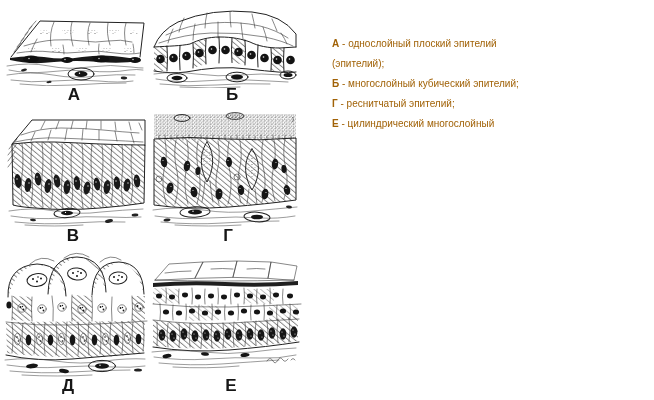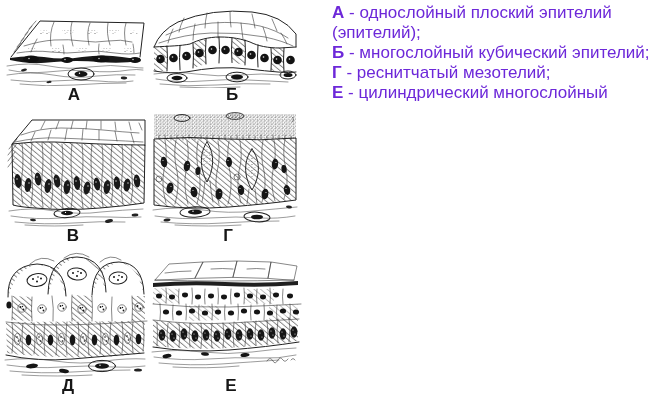--- a/index.html
+++ b/index.html
@@ -7,22 +7,22 @@
     width:654px;height:400px;position:relative;background:#ffffff;
     font-family:"Liberation Sans",sans-serif;overflow:hidden;
   }
   .panel{position:absolute}
   .panel svg{display:block}
   .plabel{
     position:absolute;width:44px;text-align:center;
     font-weight:bold;font-size:17px;color:#161616;line-height:18px;
   }
   .legend{
-    position:absolute;left:332px;top:3px;width:320px;
-    font-size:17px;line-height:20px;color:#6d28d9;
+    position:absolute;left:332px;top:34px;width:320px;
+    font-size:10px;line-height:20px;color:#a16207;
   }
   .legend-item .ll{font-weight:bold;margin-right:0.28em}
   
   .k{fill:none;stroke:#222;stroke-width:1;stroke-linecap:round}
   .t{fill:none;stroke:#383838;stroke-width:0.6;stroke-linecap:round}
   .f{fill:none;stroke:#4a4a4a;stroke-width:0.55;stroke-linecap:round}
 </style>
 </head>
 <body>
 
@@ -455,19 +455,19 @@
 <div class="legend">
   <div class="legend-item">
     <span class="ll">А</span><span>- однослойный плоский эпителий</span>
     <div>(эпителий);</div>
   </div>
   <div class="legend-item">
     <span class="ll">Б</span><span>- многослойный кубический эпителий;</span>
     <div></div>
   </div>
   <div class="legend-item">
-    <span class="ll">Г</span><span>- реснитчатый мезотелий;</span>
+    <span class="ll">Г</span><span>- реснитчатый эпителий;</span>
     <div></div>
   </div>
   <div class="legend-item">
     <span class="ll">Е</span><span>- цилиндрический многослойный</span>
   </div>
 </div>
 
 </body></html>

